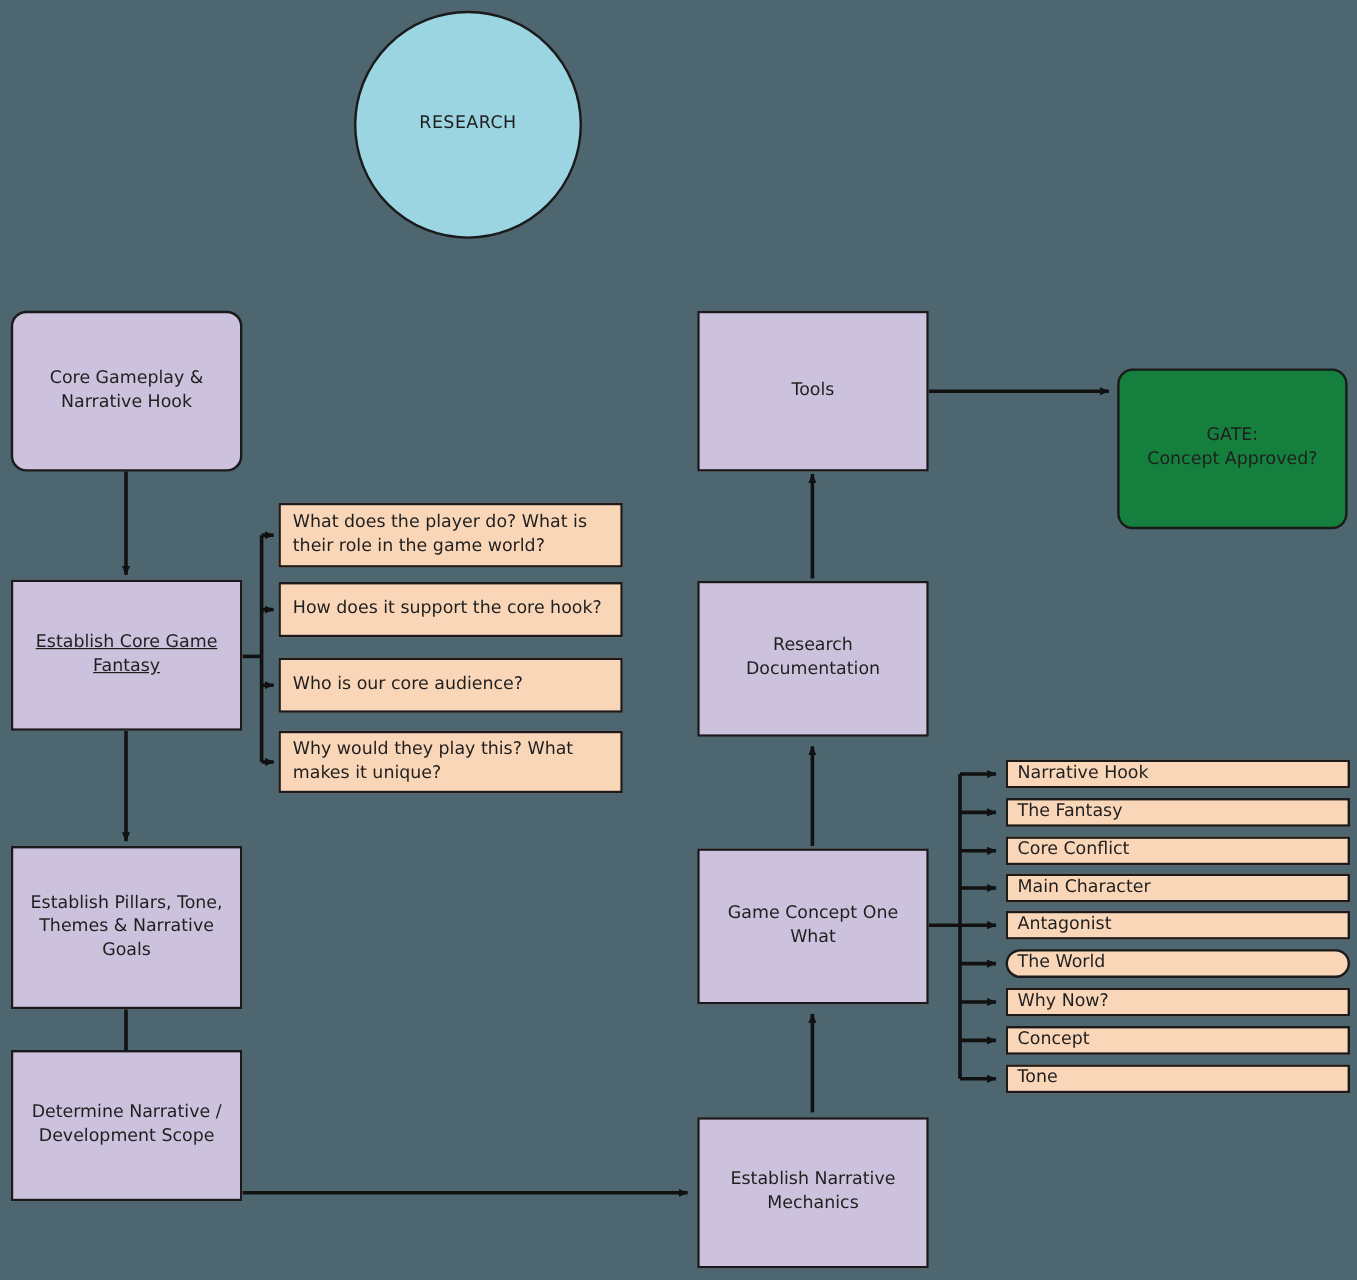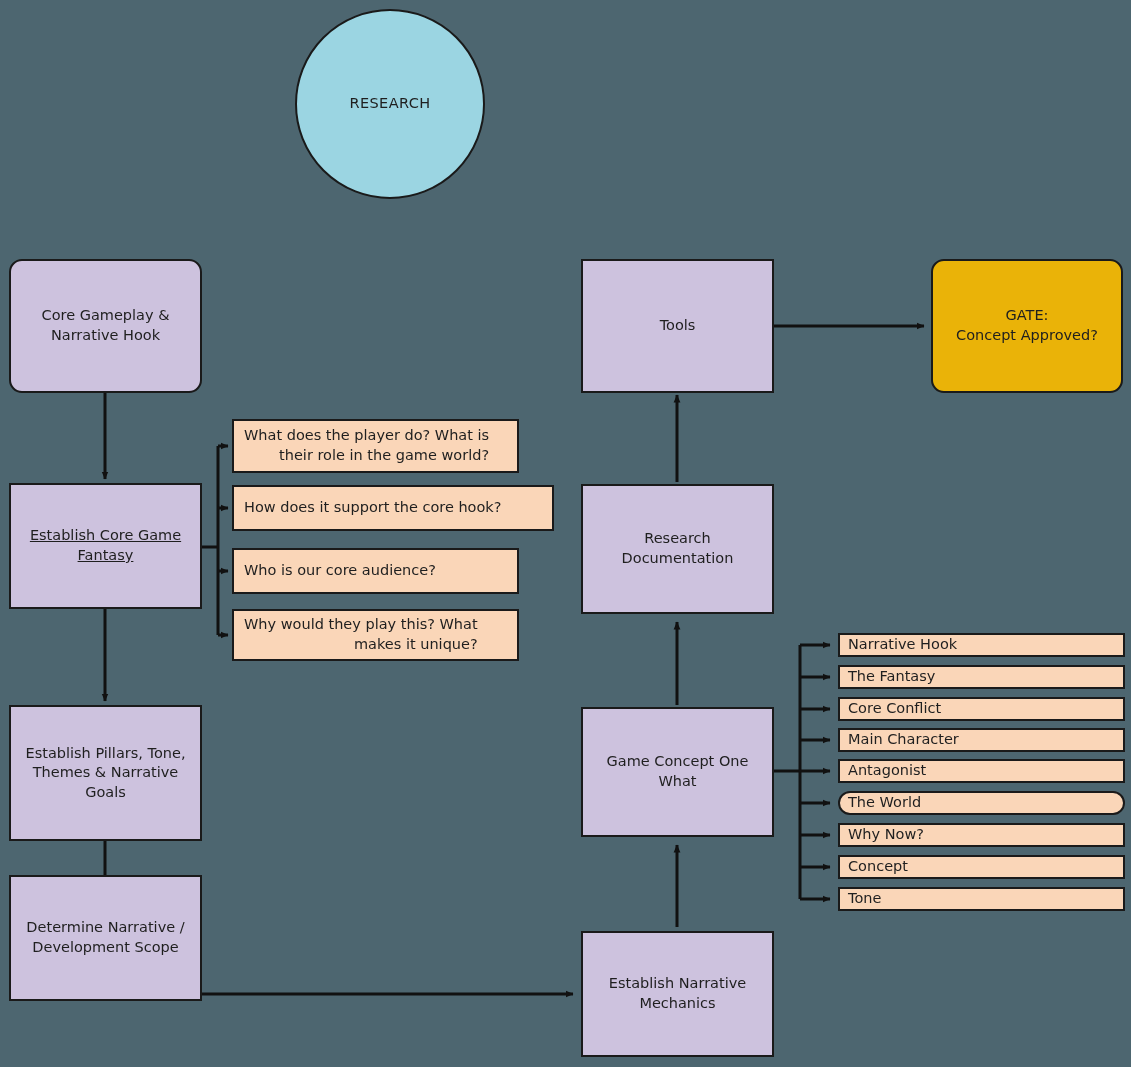--- a/index.html
+++ b/index.html
@@ -33,35 +33,36 @@
     color: #1f1f1f;
     line-height: 1.35;
     white-space: pre-line;
   }
   .node.process {
     background: #cdc2de;
     font-size: 14.5px;
   }
   .node.rounded { border-radius: 13px; }
   .node.gate {
-    background: #eab308;
+    background: #15803d;
     border-radius: 13px;
     font-size: 14.5px;
+    margin-top: 48px;
   }
   .node.start {
     background: #9bd5e2;
     border-radius: 50%;
     font-size: 14.5px;
     letter-spacing: 0.4px;
   }
   .node.question {
     background: #fad6b8;
     font-size: 14.5px;
     justify-content: flex-start;
-    text-align: right;
+    text-align: left;
     padding: 4px 10px;
   }
   .node.listitem {
     background: #fad6b8;
     font-size: 14.5px;
     justify-content: flex-start;
     text-align: left;
     padding: 0 8px;
     border-width: 2px;
   }
@@ -127,21 +128,21 @@
   <div class="node process" style="left:9px; top:705px; width:193px; height:136px;">Establish Pillars, Tone,
 Themes &amp; Narrative
 Goals</div>
 
   <div class="node process" style="left:9px; top:875px; width:193px; height:126px;">Determine Narrative /
 Development Scope</div>
 
   <div class="node question" style="left:232px; top:419px; width:287px; height:54px;">What does the player do? What is
 their role in the game world?</div>
 
-  <div class="node question" style="left:232px; top:485px; width:322px; height:46px;">How does it support the core hook?</div>
+  <div class="node question" style="left:232px; top:485px; width:287px; height:46px;">How does it support the core hook?</div>
 
   <div class="node question" style="left:232px; top:548px; width:287px; height:46px;">Who is our core audience?</div>
 
   <div class="node question" style="left:232px; top:609px; width:287px; height:52px;">Why would they play this? What
 makes it unique?</div>
 
   <div class="node process" style="left:581px; top:259px; width:193px; height:134px;">Tools</div>
 
   <div class="node process" style="left:581px; top:484px; width:193px; height:130px;">Research
 Documentation</div>

